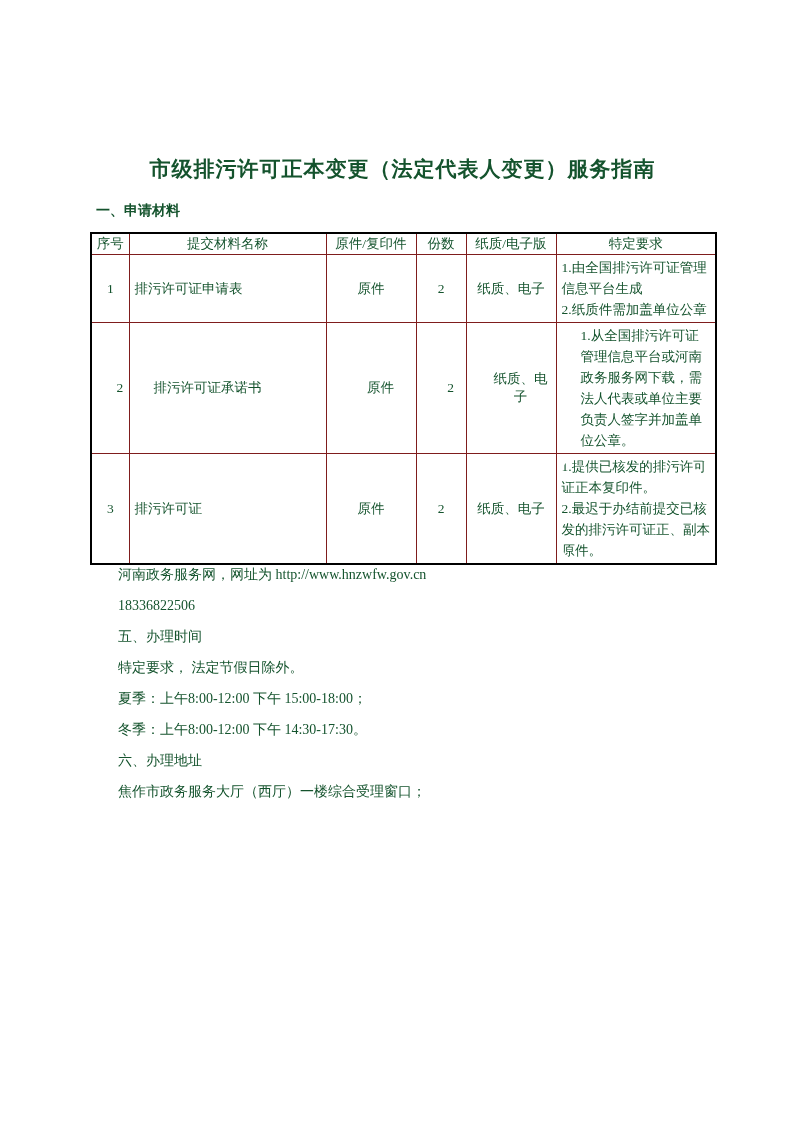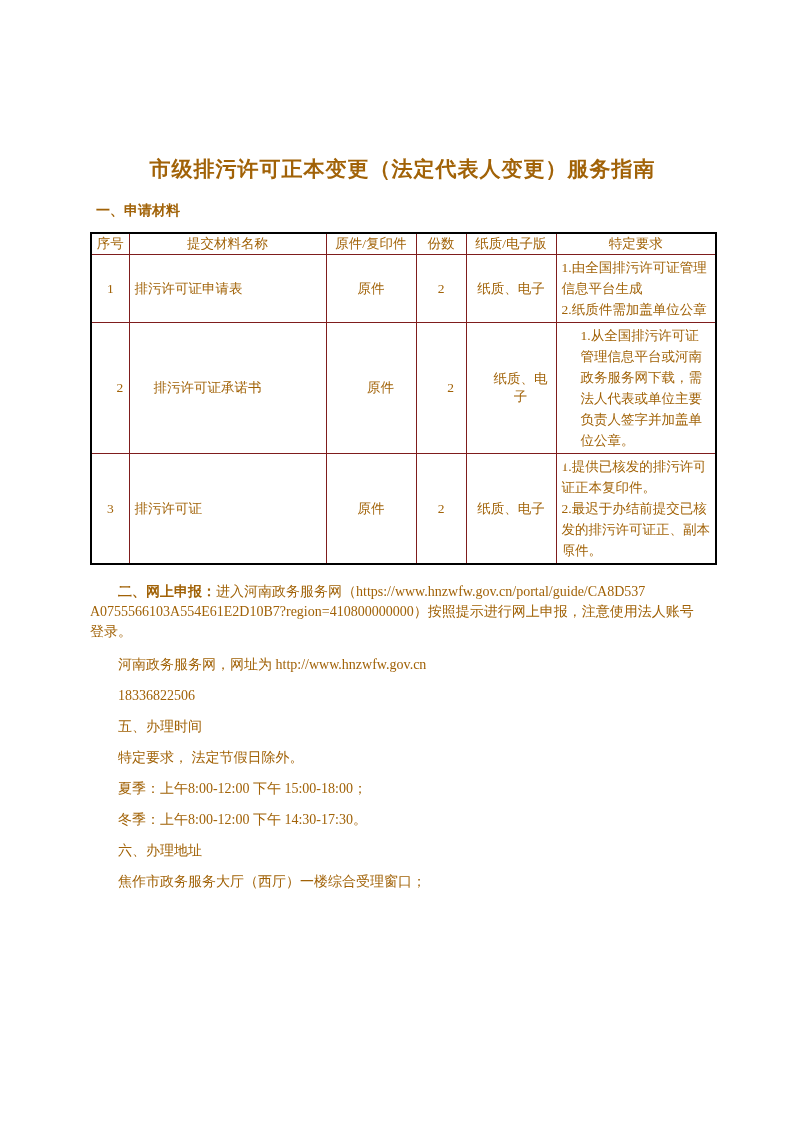--- a/index.html
+++ b/index.html
@@ -1,18 +1,18 @@
 <!DOCTYPE html>
 <html><head>
 <meta charset="utf-8">
 <style>
   html,body { margin:0; padding:0; background:#ffffff; }
   .page {
     position:relative; width:793px; height:1122px; margin:0 auto;
-    background:#ffffff; color:#a16207; overflow:hidden;
+    background:#ffffff; color:#14532d; overflow:hidden;
     font-family:"Liberation Serif","DejaVu Serif",serif;
     box-sizing:border-box; padding:156px 78px 0 90px;
   }
   .title {
     font-family:"Liberation Sans","DejaVu Sans",sans-serif;
     font-size:21px; font-weight:700; line-height:26px;
     text-align:center; margin:0 0 21px 0; letter-spacing:1px;
   }
   .sec1-heading {
     font-family:Liberation Sans, sans-serif;
@@ -99,21 +99,20 @@
         <td class="cc">2</td>
         <td class="cc">纸质、电子</td>
         <td class="req">
           <div>1.提供已核发的排污许可证正本复印件。</div>
           <div>2.最迟于办结前提交已核发的排污许可证正、副本原件。</div>
         </td>
       </tr>
     </tbody>
   </table>
 
-  <p class="para p2"><span class="hei">二、网上申报：</span><span>进入河南政务服务网（https://www.hnzwfw.gov.cn/portal/guide/CA8D537</span><br><span>A0755566103A554E61E2D10B7?region=410800000000）按照提示进行网上申报，注意使用法人账号</span><br><span>登录。</span></p>
 
   <p class="para">河南政务服务网，网址为 http://www.hnzwfw.gov.cn</p>
 
   <p class="para">18336822506</p>
 
   <p class="para">五、办理时间</p>
   <p class="para">特定要求， 法定节假日除外。</p>
   <p class="para">夏季：上午8:00-12:00 下午 15:00-18:00；</p>
   <p class="para">冬季：上午8:00-12:00 下午 14:30-17:30。</p>
 

